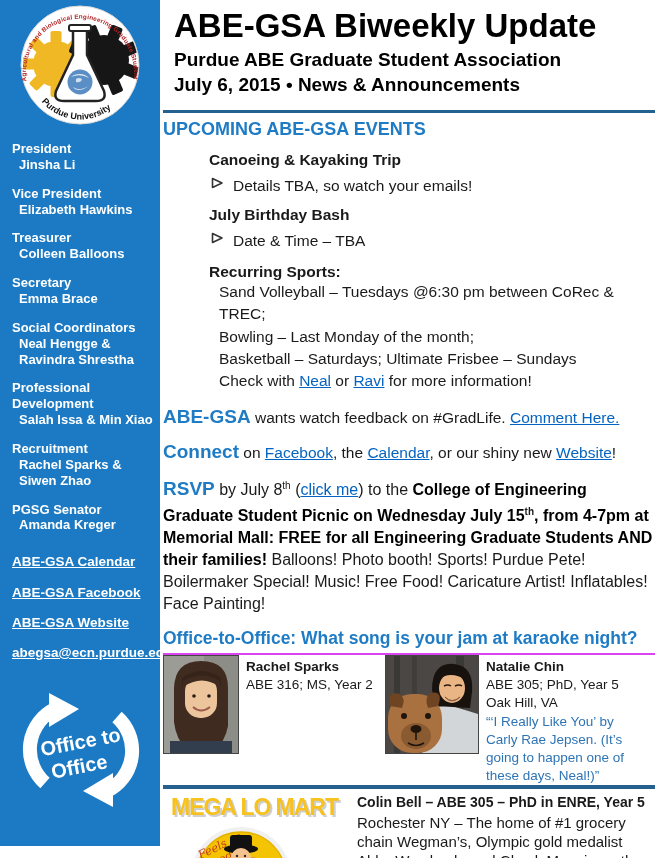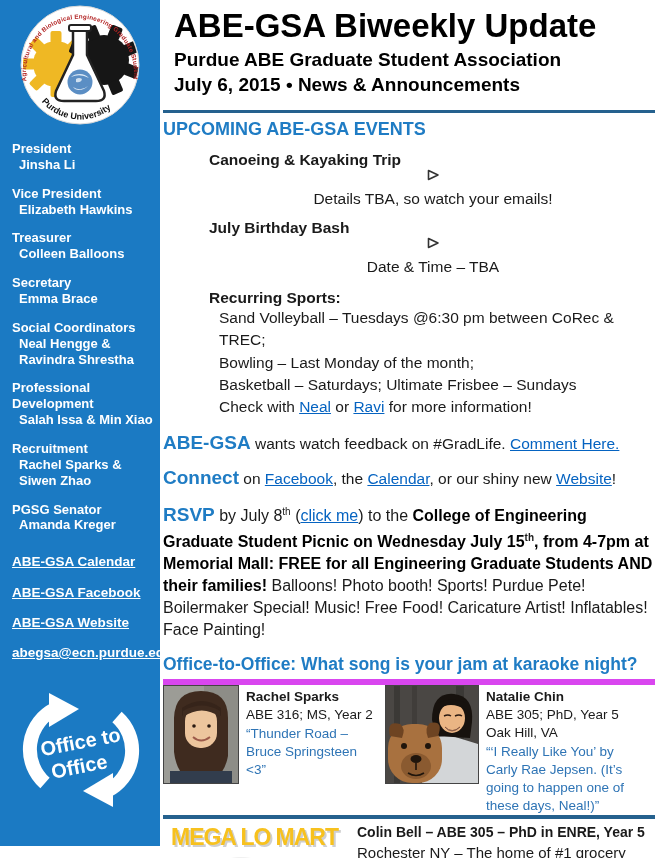--- a/index.html
+++ b/index.html
@@ -20,34 +20,34 @@
   
   .main{position:absolute;left:163px;top:0;width:492px;}
   .header{padding:5px 0 0 11px;}
   .title{font-size:33px;font-weight:bold;line-height:42px;margin:0;color:#000;}
   .subtitle{font-size:19px;font-weight:bold;line-height:25px;margin:0;color:#000;}
   .divider{height:3px;background:#25618E;margin-top:13px;}
   .section-heading{color:#1F7CC4;font-size:18px;font-weight:bold;margin:6px 0 0 0;}
 
   .events{margin-left:46px;font-size:15.5px;}
   .event-name{font-weight:bold;margin-top:11px;}
-  .event-bullet{display:flex;align-items:center;gap:9px;margin:0 0 10px 2px;flex-direction:column;}
+  .event-bullet{display:flex;gap:9px;margin:8px 0 10px 2px;}
   .recurring-title{font-weight:bold;margin-top:13px;}
   .recurring-line{margin-left:10px;line-height:1.44;}
   .check-line{margin-left:10px;line-height:1.44;}
 
   a.link{color:#0563C1;text-decoration:underline;cursor:pointer;}
   .lead-line{margin:13px 0 0 0;font-size:15.5px;}
   .lead{color:#1F7CC4;font-weight:bold;font-size:19px;}
   .rsvp{margin-top:12px;font-size:16px;line-height:22px;}
   .rsvp b{color:#000;}
   sup{font-size:10px;}
 
   .o2o-heading{color:#1F7CC4;font-size:17.5px;font-weight:bold;margin-top:13px;}
-  .profiles{display:flex;margin-top:4px;border-top:6px solid #d946ef;border-bottom:4px solid #25618E;}
+  .profiles{display:flex;margin-top:4px;border-top:2px solid #d946ef;border-bottom:4px solid #25618E;}
   .photo{border:1px solid #444;flex:none;}
   .profile-text{padding:3px 6px 0 7px;font-size:13.5px;line-height:1.33;}
   .profile-name{font-weight:bold;}
   .profile-quote{color:#2E74B5;white-space:pre-line;margin-top:1px;}
 
   .feature{display:flex;padding-top:2px;}
   .feature-text{flex:1;padding:2px 0 0 7px;font-size:14.5px;line-height:19px;}
   .feature-name{font-weight:bold;font-size:14px;}
   .feature-body{margin-top:1px;font-size:15px;}
   .megalomart{flex:none;width:187px;}
@@ -220,22 +220,20 @@
         <path d="M18,30 Q37,12 57,30 L57,22 Q38,8 18,22 Z" fill="#36241a"></path>
         <path d="M19,31 Q38,18 56,31 L56,25 Q38,14 19,25 Z" fill="#3f2b1f"></path>
         <circle cx="30" cy="40" r="1.8" fill="#2a1a12"></circle>
         <circle cx="45" cy="40" r="1.8" fill="#2a1a12"></circle>
         <path d="M29,51 Q37,58 46,51" stroke="#9c5a4a" stroke-width="1.8" fill="none"></path>
         <rect x="6" y="85" width="62" height="12" fill="#323d4d"></rect>
       </svg>
       <div class="profile-text" style="width:133px;">
         <div class="profile-name">Rachel Sparks</div>
         <div>ABE 316; MS, Year 2</div>
-        <div class="profile-quote">“Thunder Road –
-Bruce Springsteen &lt;3”</div>
       </div>
       <svg class="photo" width="92" height="97" viewBox="0 0 92 97">
         <rect width="92" height="97" fill="#4a4744"></rect>
         <rect x="8" width="6" height="97" fill="#3b3936"></rect>
         <rect x="26" width="5" height="97" fill="#403d3a"></rect>
         <rect x="70" width="8" height="97" fill="#3b3936"></rect>
         <path d="M38,60 Q48,48 66,50 L92,58 L92,97 L36,97 Z" fill="#d3d6d8"></path>
         <path d="M46,34 Q46,6 68,8 Q88,10 86,36 L84,52 L50,50 Z" fill="#17120e"></path>
         <ellipse cx="66" cy="32" rx="13" ry="15" fill="#eab584"></ellipse>
         <path d="M52,24 Q64,14 80,24 L80,17 Q66,10 52,17 Z" fill="#17120e"></path>

